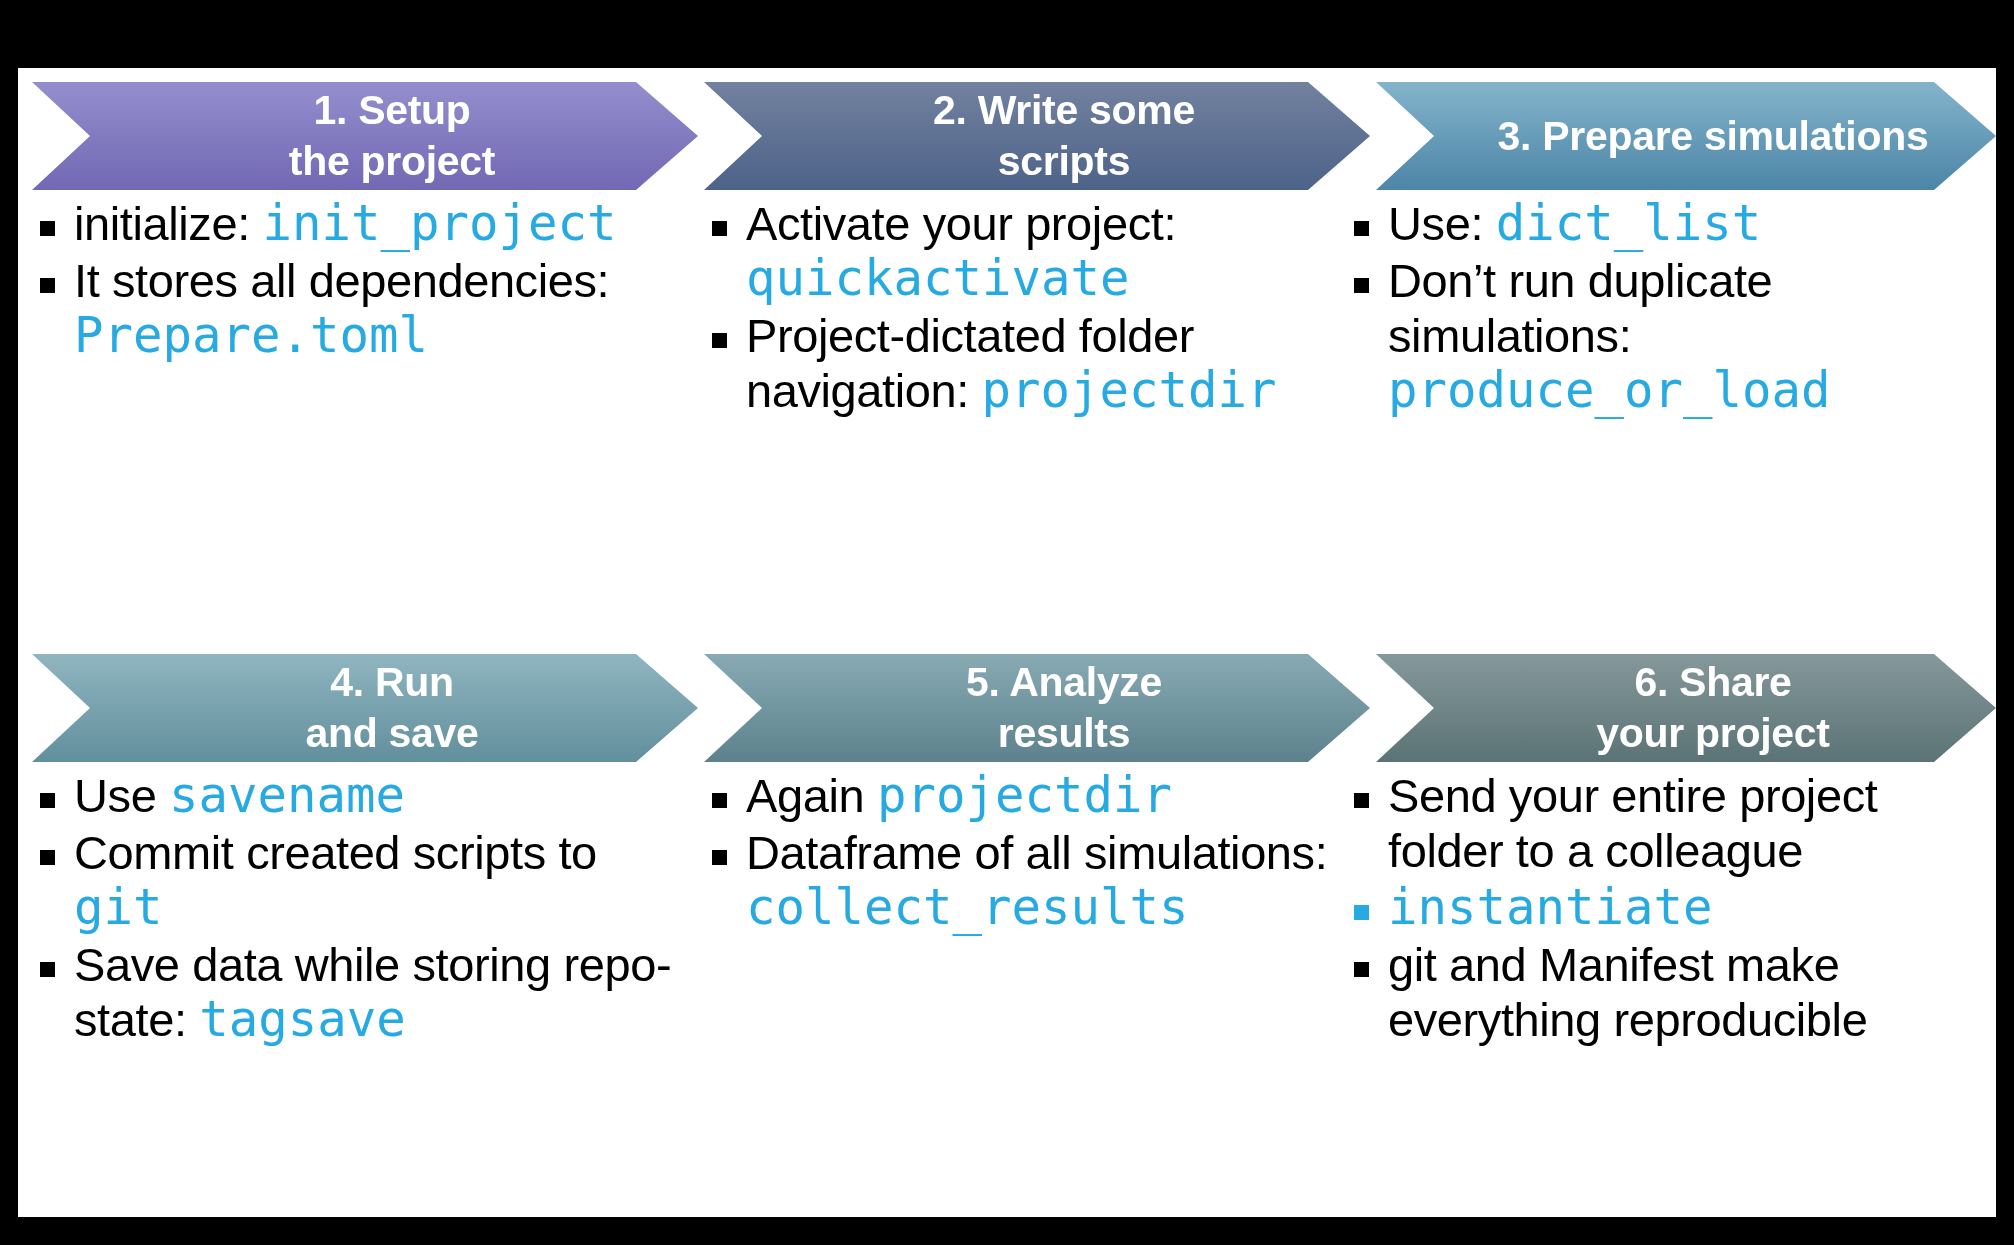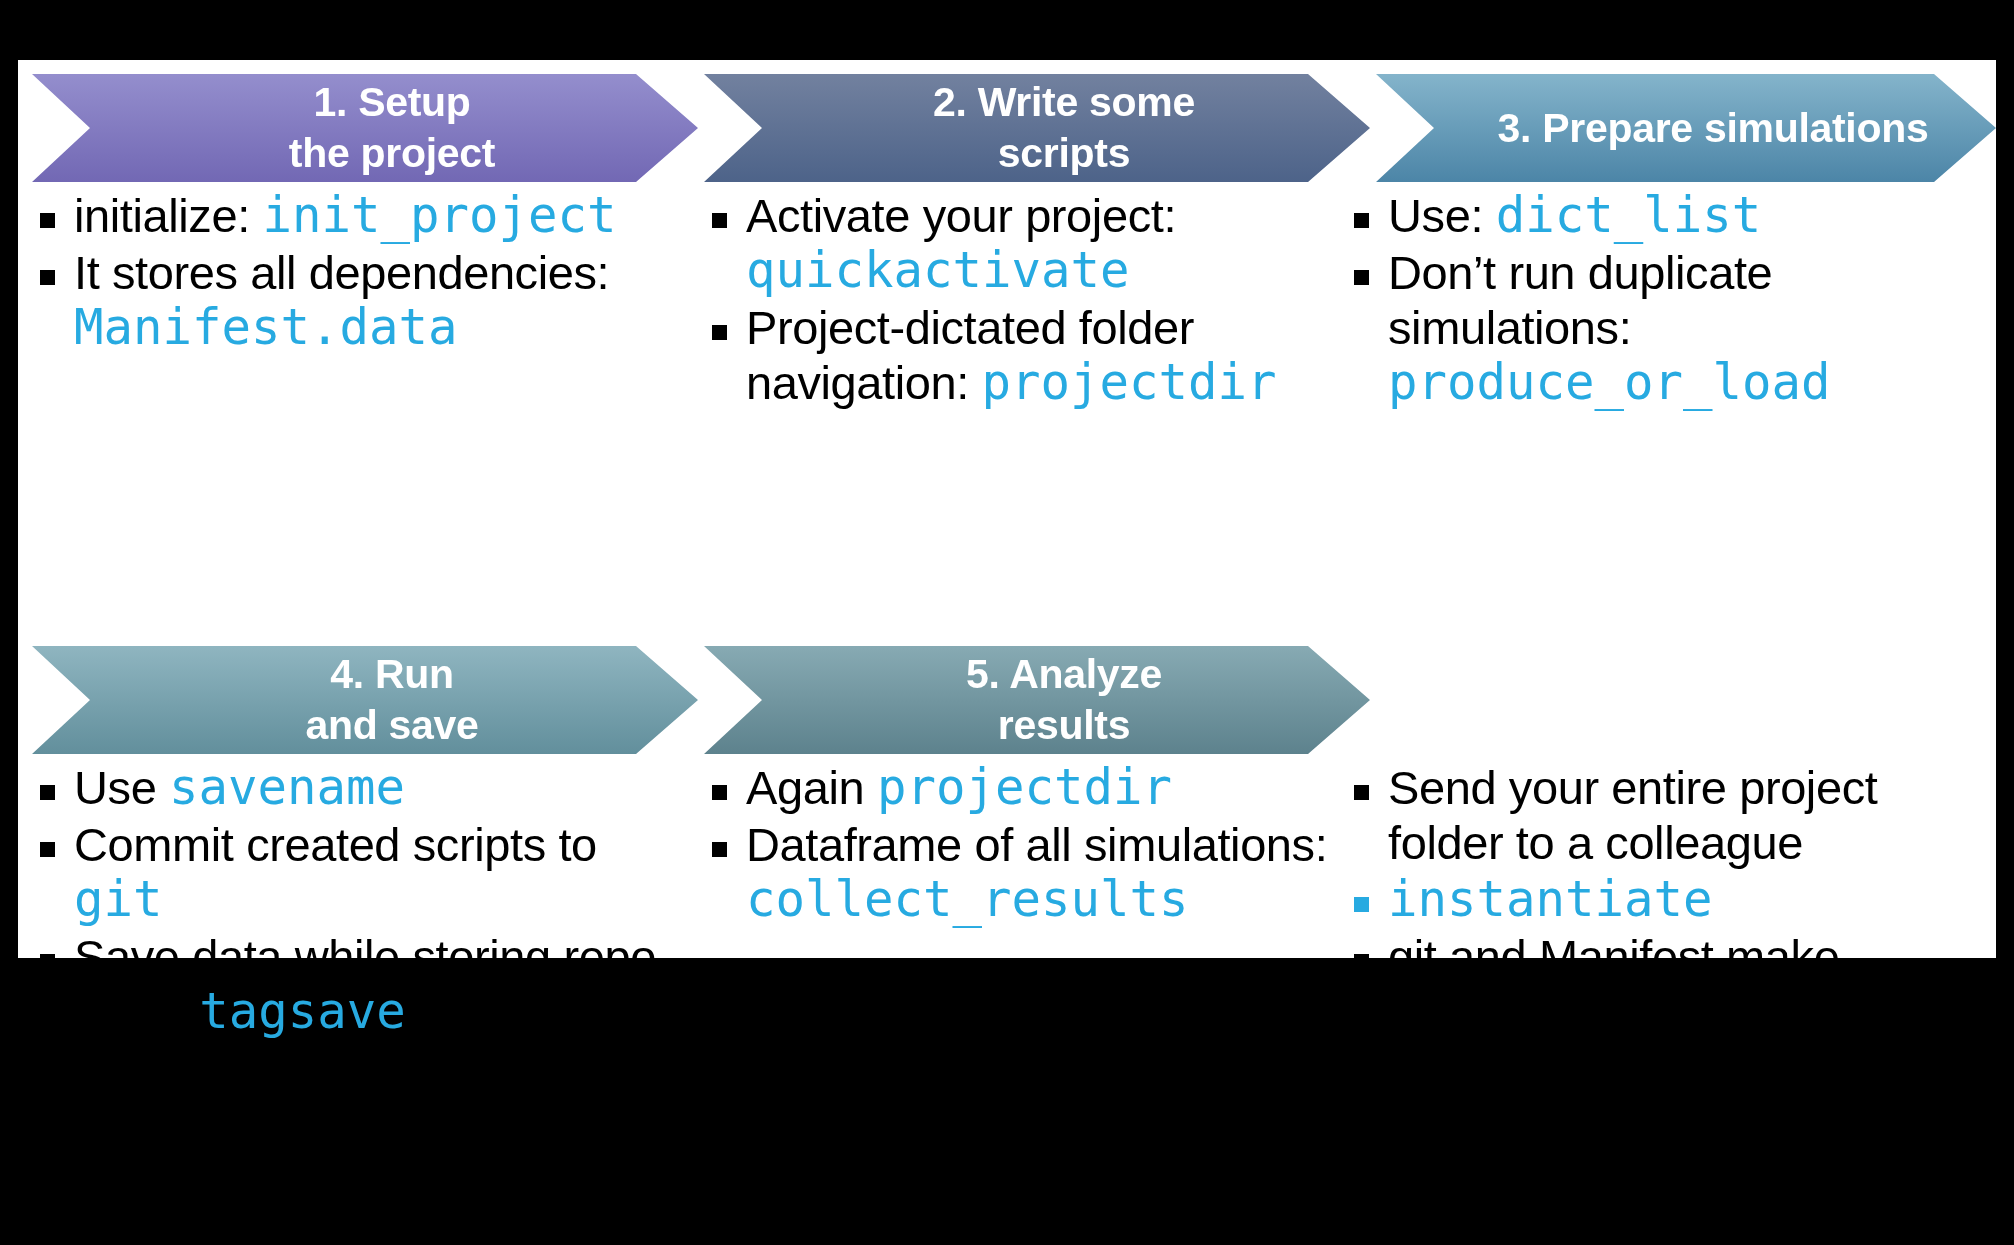--- a/index.html
+++ b/index.html
@@ -16,23 +16,23 @@
     left: 0; top: 0;
     width: 2014px;
     height: 1245px;
     background: #000000;
   }
 
   
   .canvas {
     position: absolute;
     left: 18px;
-    top: 60px;
-    width: 1978px;
-    height: 898px;
+    top: 68px;
+    width: 1978px;
+    height: 1149px;
     background: #ffffff;
   }
 
   .row {
     position: absolute;
     left: 0;
     width: 1978px;
   }
   .row-1 { top: 0px;   height: 572px; }
   .row-2 { top: 572px; height: 575px; }
@@ -163,21 +163,21 @@
 scripts</div>
           </div>
           <div class="chev c2" style="background: linear-gradient(rgb(132, 180, 203), rgb(76, 133, 167));">
             <div class="chev-title">3. Prepare simulations</div>
           </div>
         </div>
       <div class="cols">
           <div class="col k0">
             <ul class="bullets">
               <li><span>initialize: </span><code class="mono">init_project</code></li>
-              <li><span>It stores all dependencies: </span><code class="mono">Manifest.data</code></li>
+              <li><span>It stores all dependencies: </span><code class="mono">Prepare.toml</code></li>
             </ul>
           </div>
           <div class="col k1">
             <ul class="bullets">
               <li><span>Activate your project: </span><code class="mono">quickactivate</code></li>
               <li><span>Project-dictated folder navigation: </span><code class="mono">projectdir</code></li>
             </ul>
           </div>
           <div class="col k2">
             <ul class="bullets">
@@ -193,20 +193,24 @@
     <div class="row row-2">
       <div class="header-band">
           <div class="chev c0" style="background: linear-gradient(rgb(143, 181, 192), rgb(98, 143, 156));">
             <div class="chev-title">4. Run
 and save</div>
           </div>
           <div class="chev c1" style="background: linear-gradient(rgb(135, 170, 179), rgb(93, 130, 141));">
             <div class="chev-title">5. Analyze
 results</div>
           </div>
+          <div class="chev c2" style="background: linear-gradient(rgb(133, 152, 155), rgb(91, 115, 118));">
+            <div class="chev-title">6. Share
+your project</div>
+          </div>
         </div>
       <div class="cols">
           <div class="col k0">
             <ul class="bullets">
               <li><span>Use </span><code class="mono">savename</code></li>
               <li><span>Commit created scripts to </span><code class="mono">git</code></li>
               <li><span>Save data while storing repo-state: </span><code class="mono">tagsave</code></li>
             </ul>
           </div>
           <div class="col k1">

